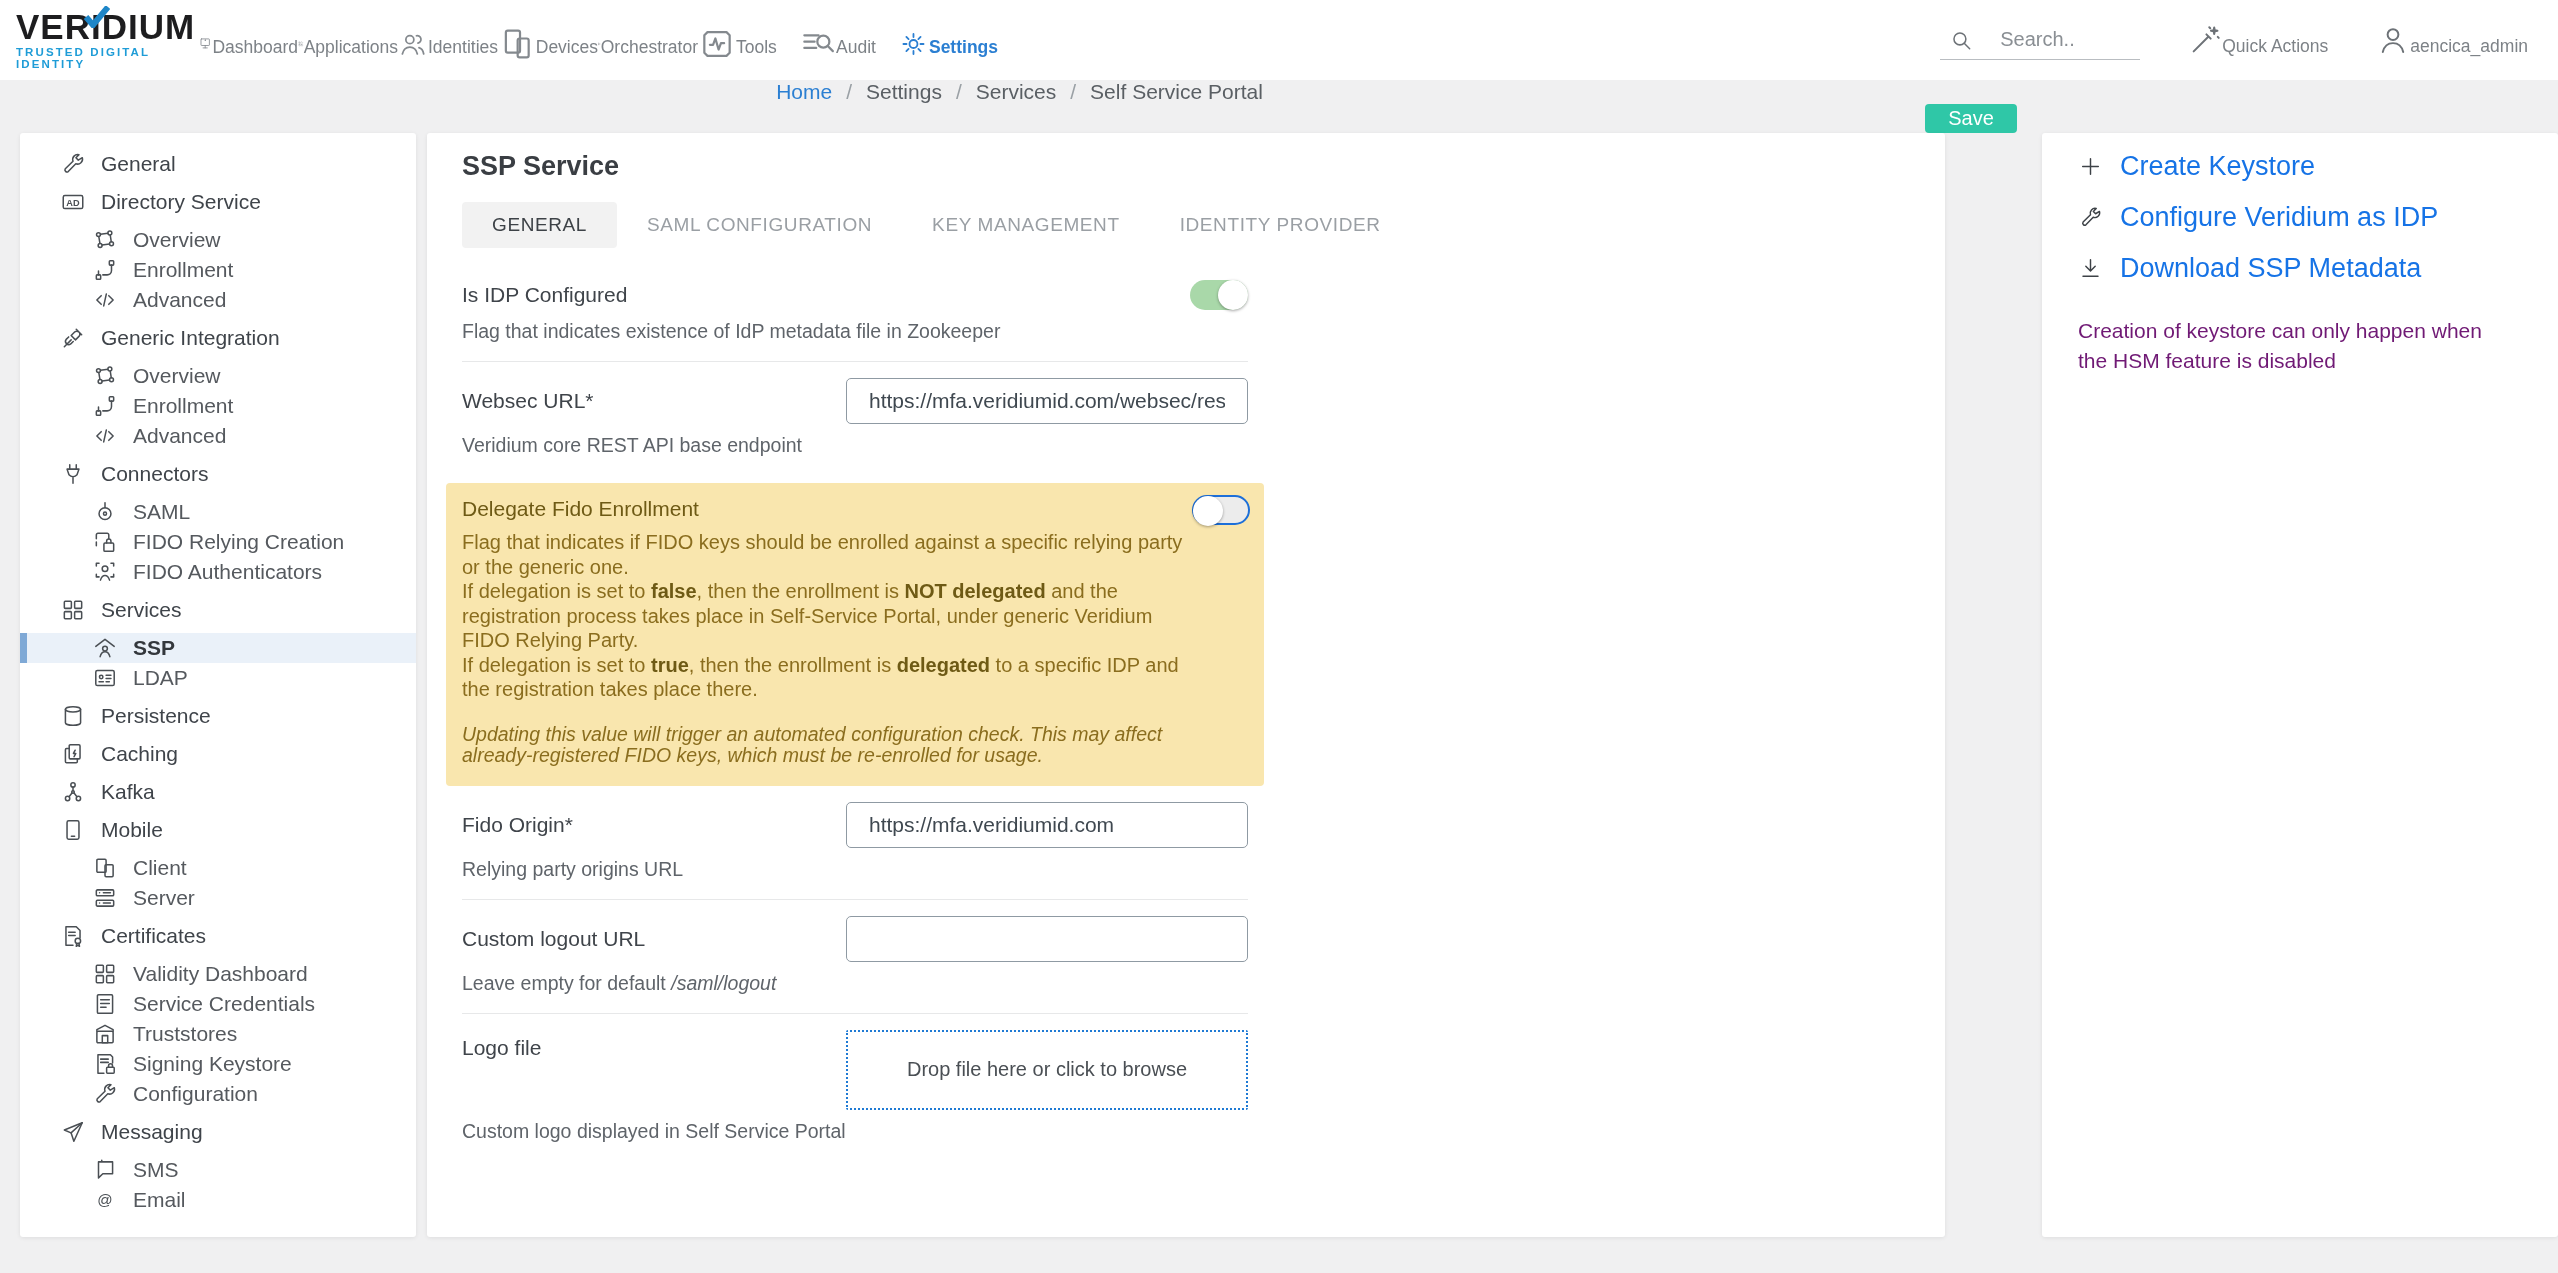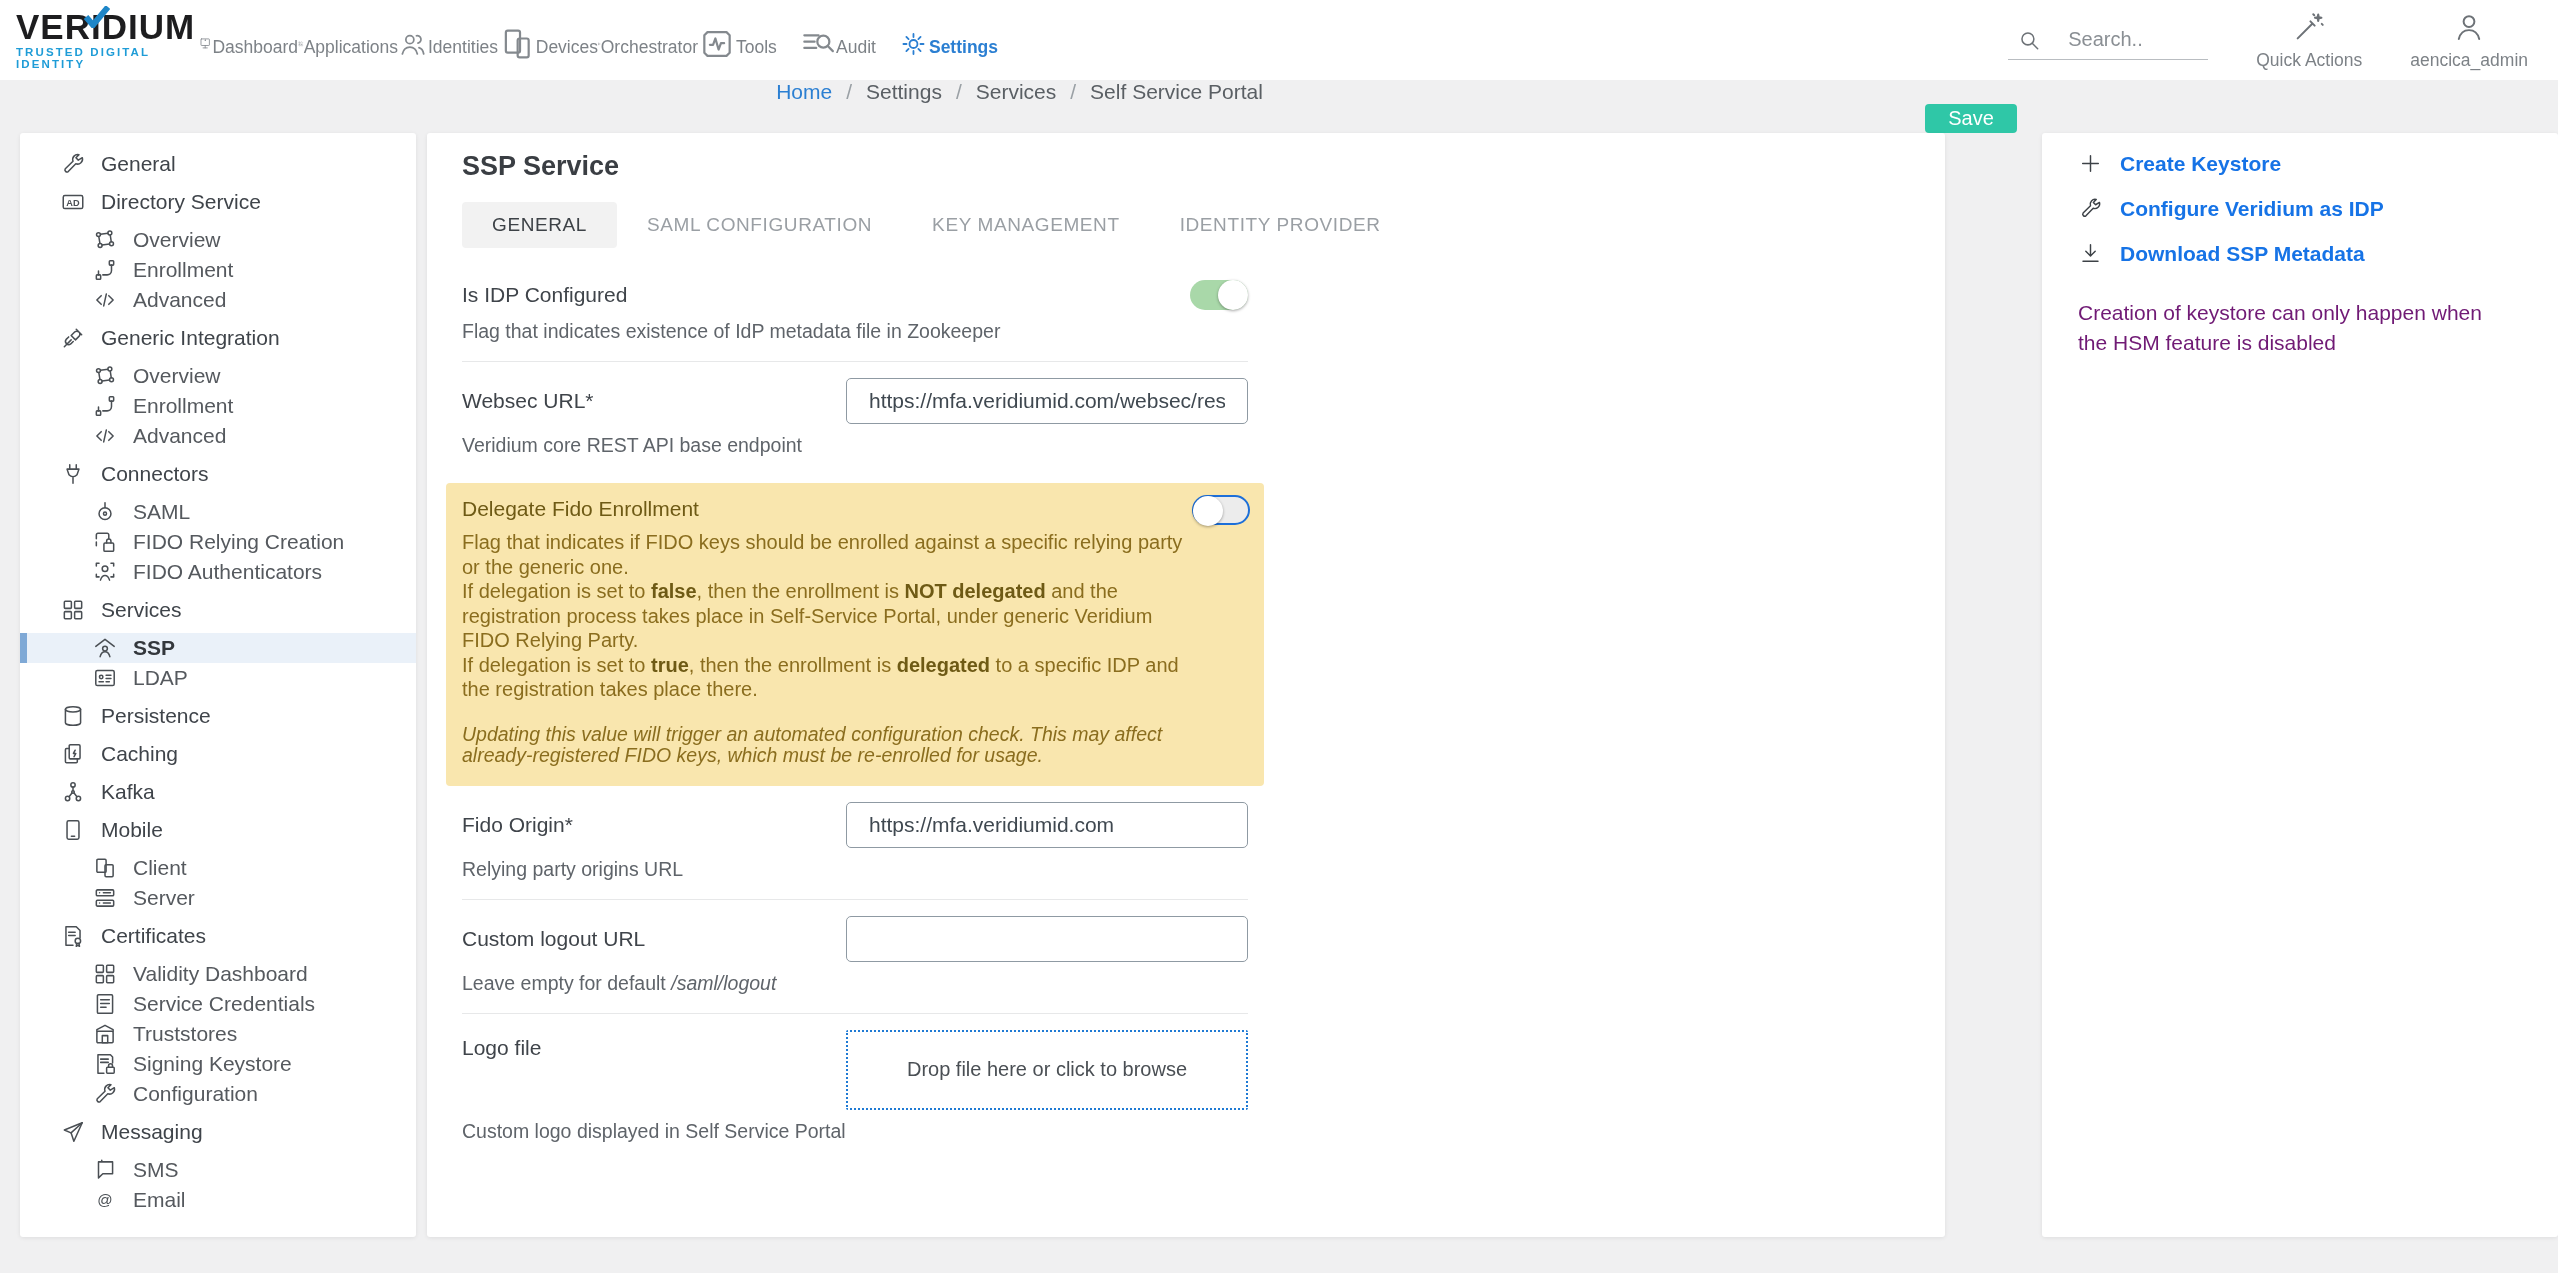--- a/index.html
+++ b/index.html
@@ -17,21 +17,21 @@
   .nav-item { width:100px; display:flex; flex-direction:row; align-items:center; justify-content:flex-start; cursor:pointer; color:#8a8f94; padding-top:8px; }
   .nav-item .nav-ic { width:38px; height:38px; color:#84898e; }
   .nav-item .nav-lbl { font-size:17.5px; margin-top:7px; color:#7d8287; }
   .nav-item.active .nav-ic, .nav-item.active .nav-lbl { color:var(--accent,#2b7fd2); font-weight:700; }
   .nav-ic svg, .ic svg, svg.ic { width:100%; height:100%; display:block; }
   .hdr-right { margin-left:auto; display:flex; align-items:center; padding-right:30px; gap:48px; }
   .search { display:flex; align-items:center; gap:26px; border-bottom:1px solid #b9bdc1; padding:6px 8px; width:200px; }
   .search .ic { width:26px; height:26px; color:#6d7277; flex:none; }
   .search input { border:none; outline:none; font-size:20px; color:#0f766e; width:140px; background:transparent; font-family:inherit; }
   .search input::placeholder { color:#8a8f94; }
-  .hdr-action { display:flex; flex-direction:column; align-items:center; cursor:pointer; }
+  .hdr-action { display:flex; flex-direction:row; align-items:flex-end; cursor:pointer; }
   .hdr-action .ic { width:34px; height:34px; color:#6d7277; }
   .hdr-action .lbl { font-size:17.5px; color:#7d8287; margin-top:6px; }
 
   
   .breadbar { position:absolute; left:0; top:80px; width:2045px; height:53px; display:flex; align-items:center; padding:0 28px 0 22px;flex-direction:column; }
   .crumbs { display:flex; align-items:center; gap:14px; font-size:21px; }
   .crumb { color:#5a5f64; cursor:pointer; }
   .crumb.first { color:var(--accent,#2b7fd2); }
   .crumb-sep { color:#9aa0a5; }
   .save-btn { margin-left:auto; background:var(--save,#2fc7a7); color:#fff; border:none; border-radius:4px; width:92px; height:38px; font-size:20px; font-family:inherit; cursor:pointer; }
@@ -81,21 +81,21 @@
   .warn-panel .toggle { position:absolute; right:14px; top:12px; }
 
   .dropzone { width:402px; height:80px; border:2px dotted #1f7ad4; border-radius:2px; display:flex; align-items:center; justify-content:center; font-size:20px; color:#4a4f54; cursor:pointer; background:#fff; }
   .frow.top-align { align-items:flex-start; }
   .frow.top-align .lbl { padding-top:6px; }
 
   
   .aside-pad { padding:18px 36px 0 36px; }
   .aside-link { display:flex; align-items:center; gap:17px; margin-bottom:20px; cursor:pointer; }
   .aside-link .ic { width:25px; height:25px; color:#3d4247; flex:none; }
-  .aside-link .lbl { font-size:21px; font-weight:700; color:var(--link,#1673e6); }
+  .aside-link .lbl { font-size:27px; font-weight:400; color:var(--link,#1673e6); }
   .aside-note { font-size:21px; line-height:30px; color:#701a75; margin-top:32px; max-width:430px; }
 </style>
 </head>
 <body>
 
 <div id="app">
 
   <div class="header">
     <div class="logo">
       <span class="logo-check">

